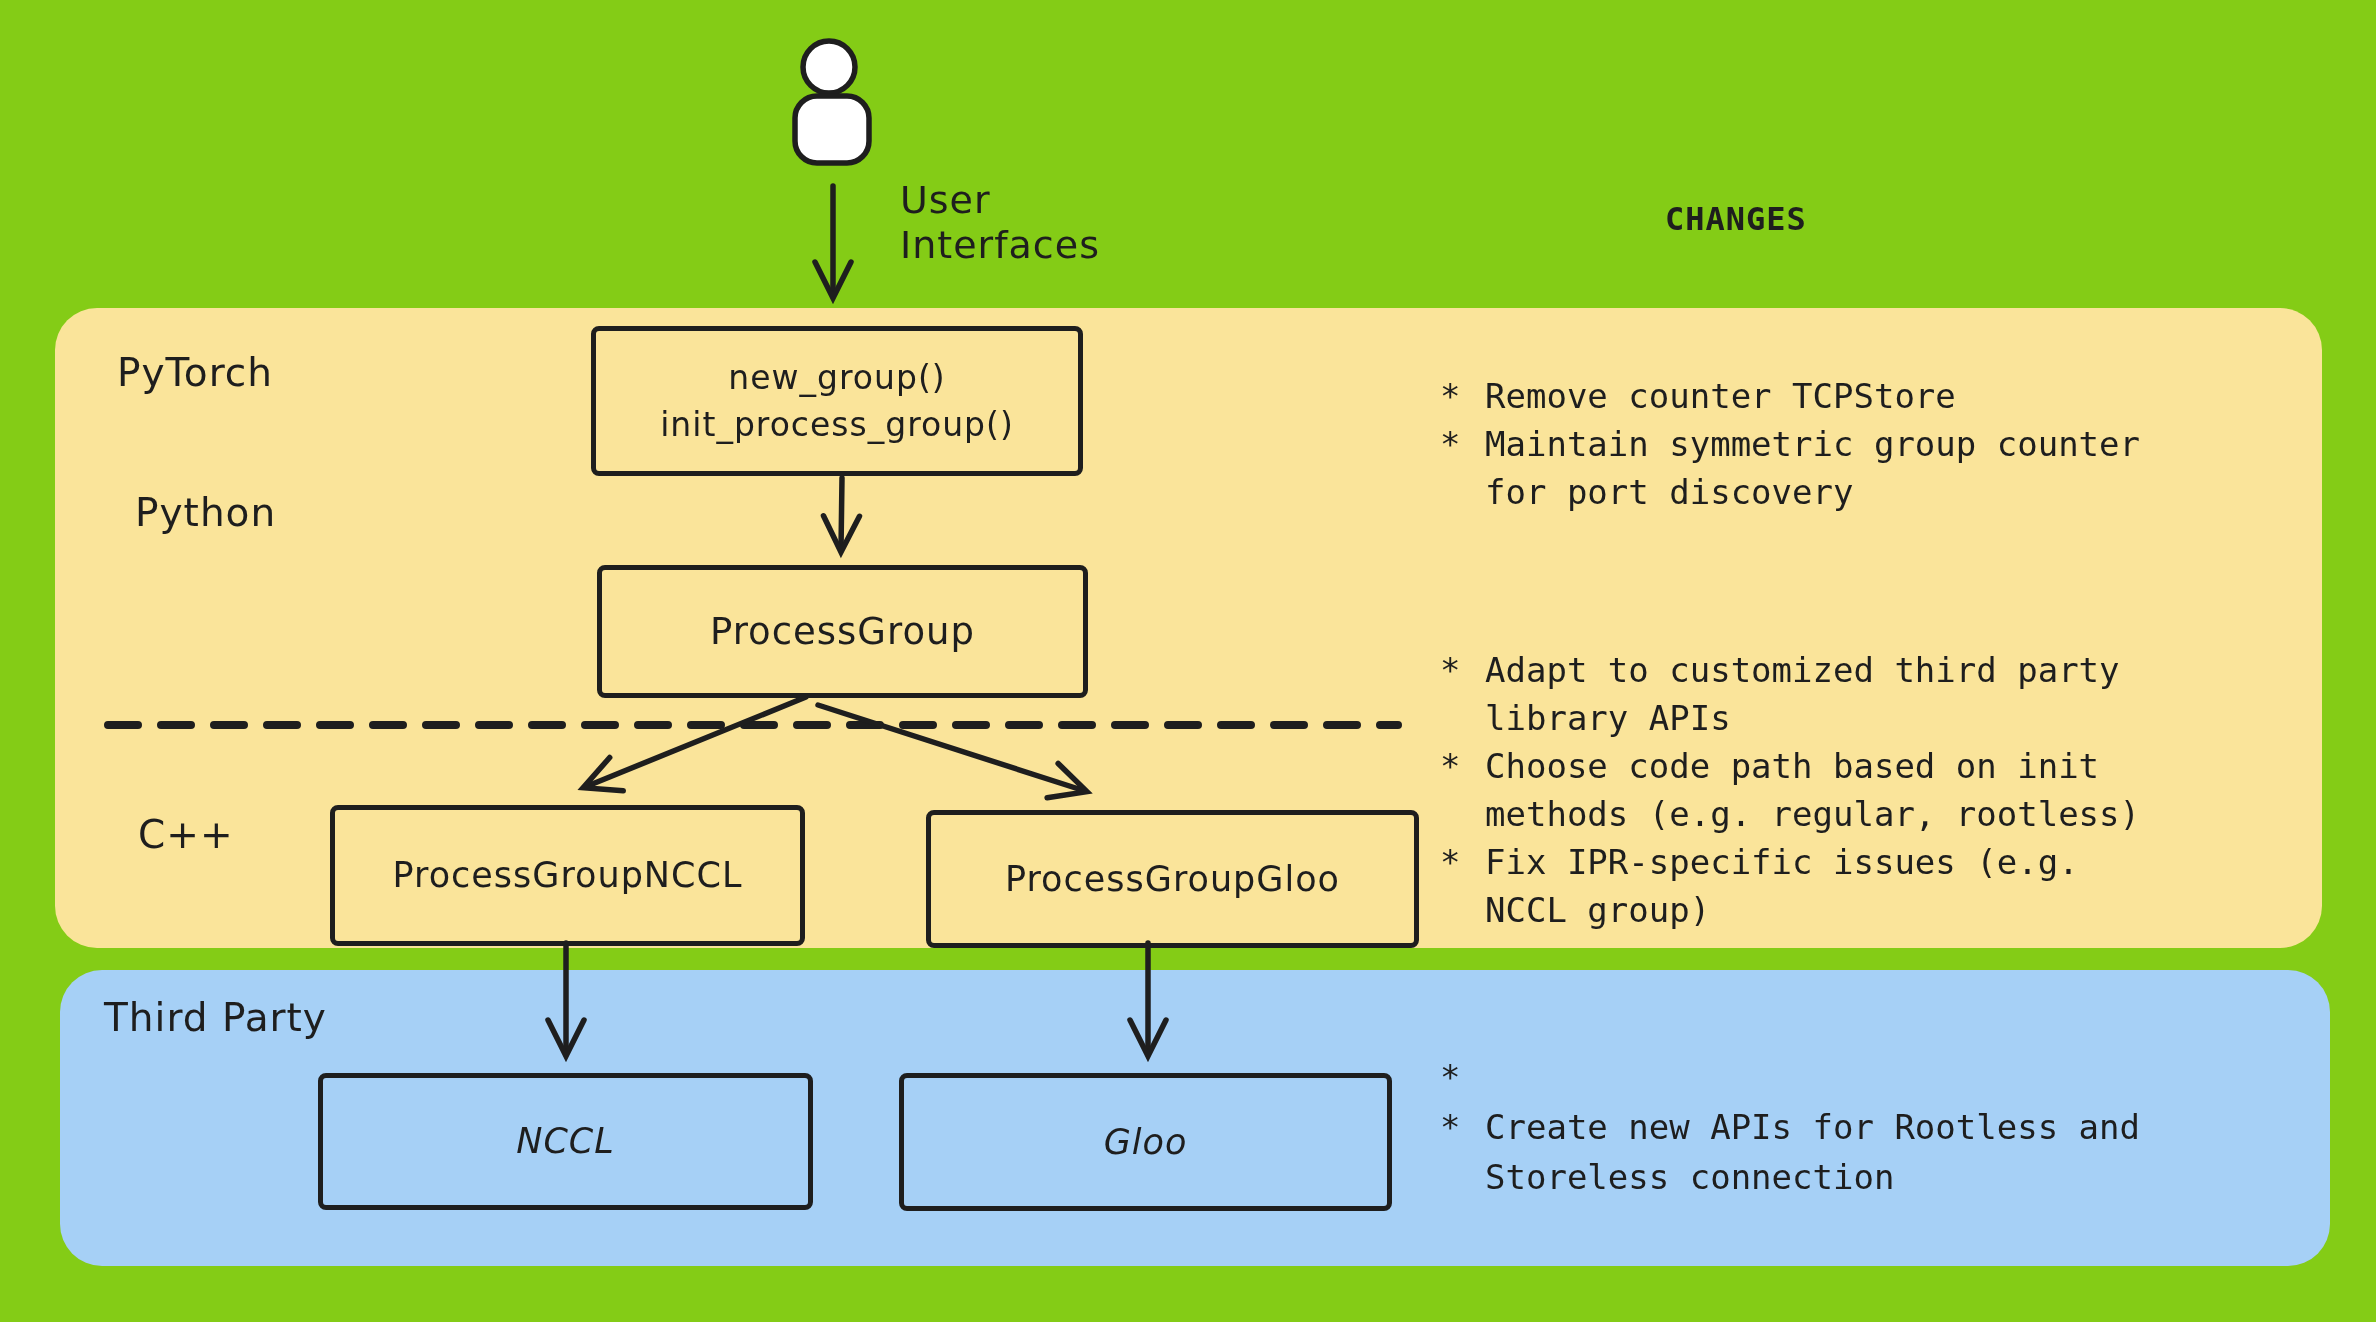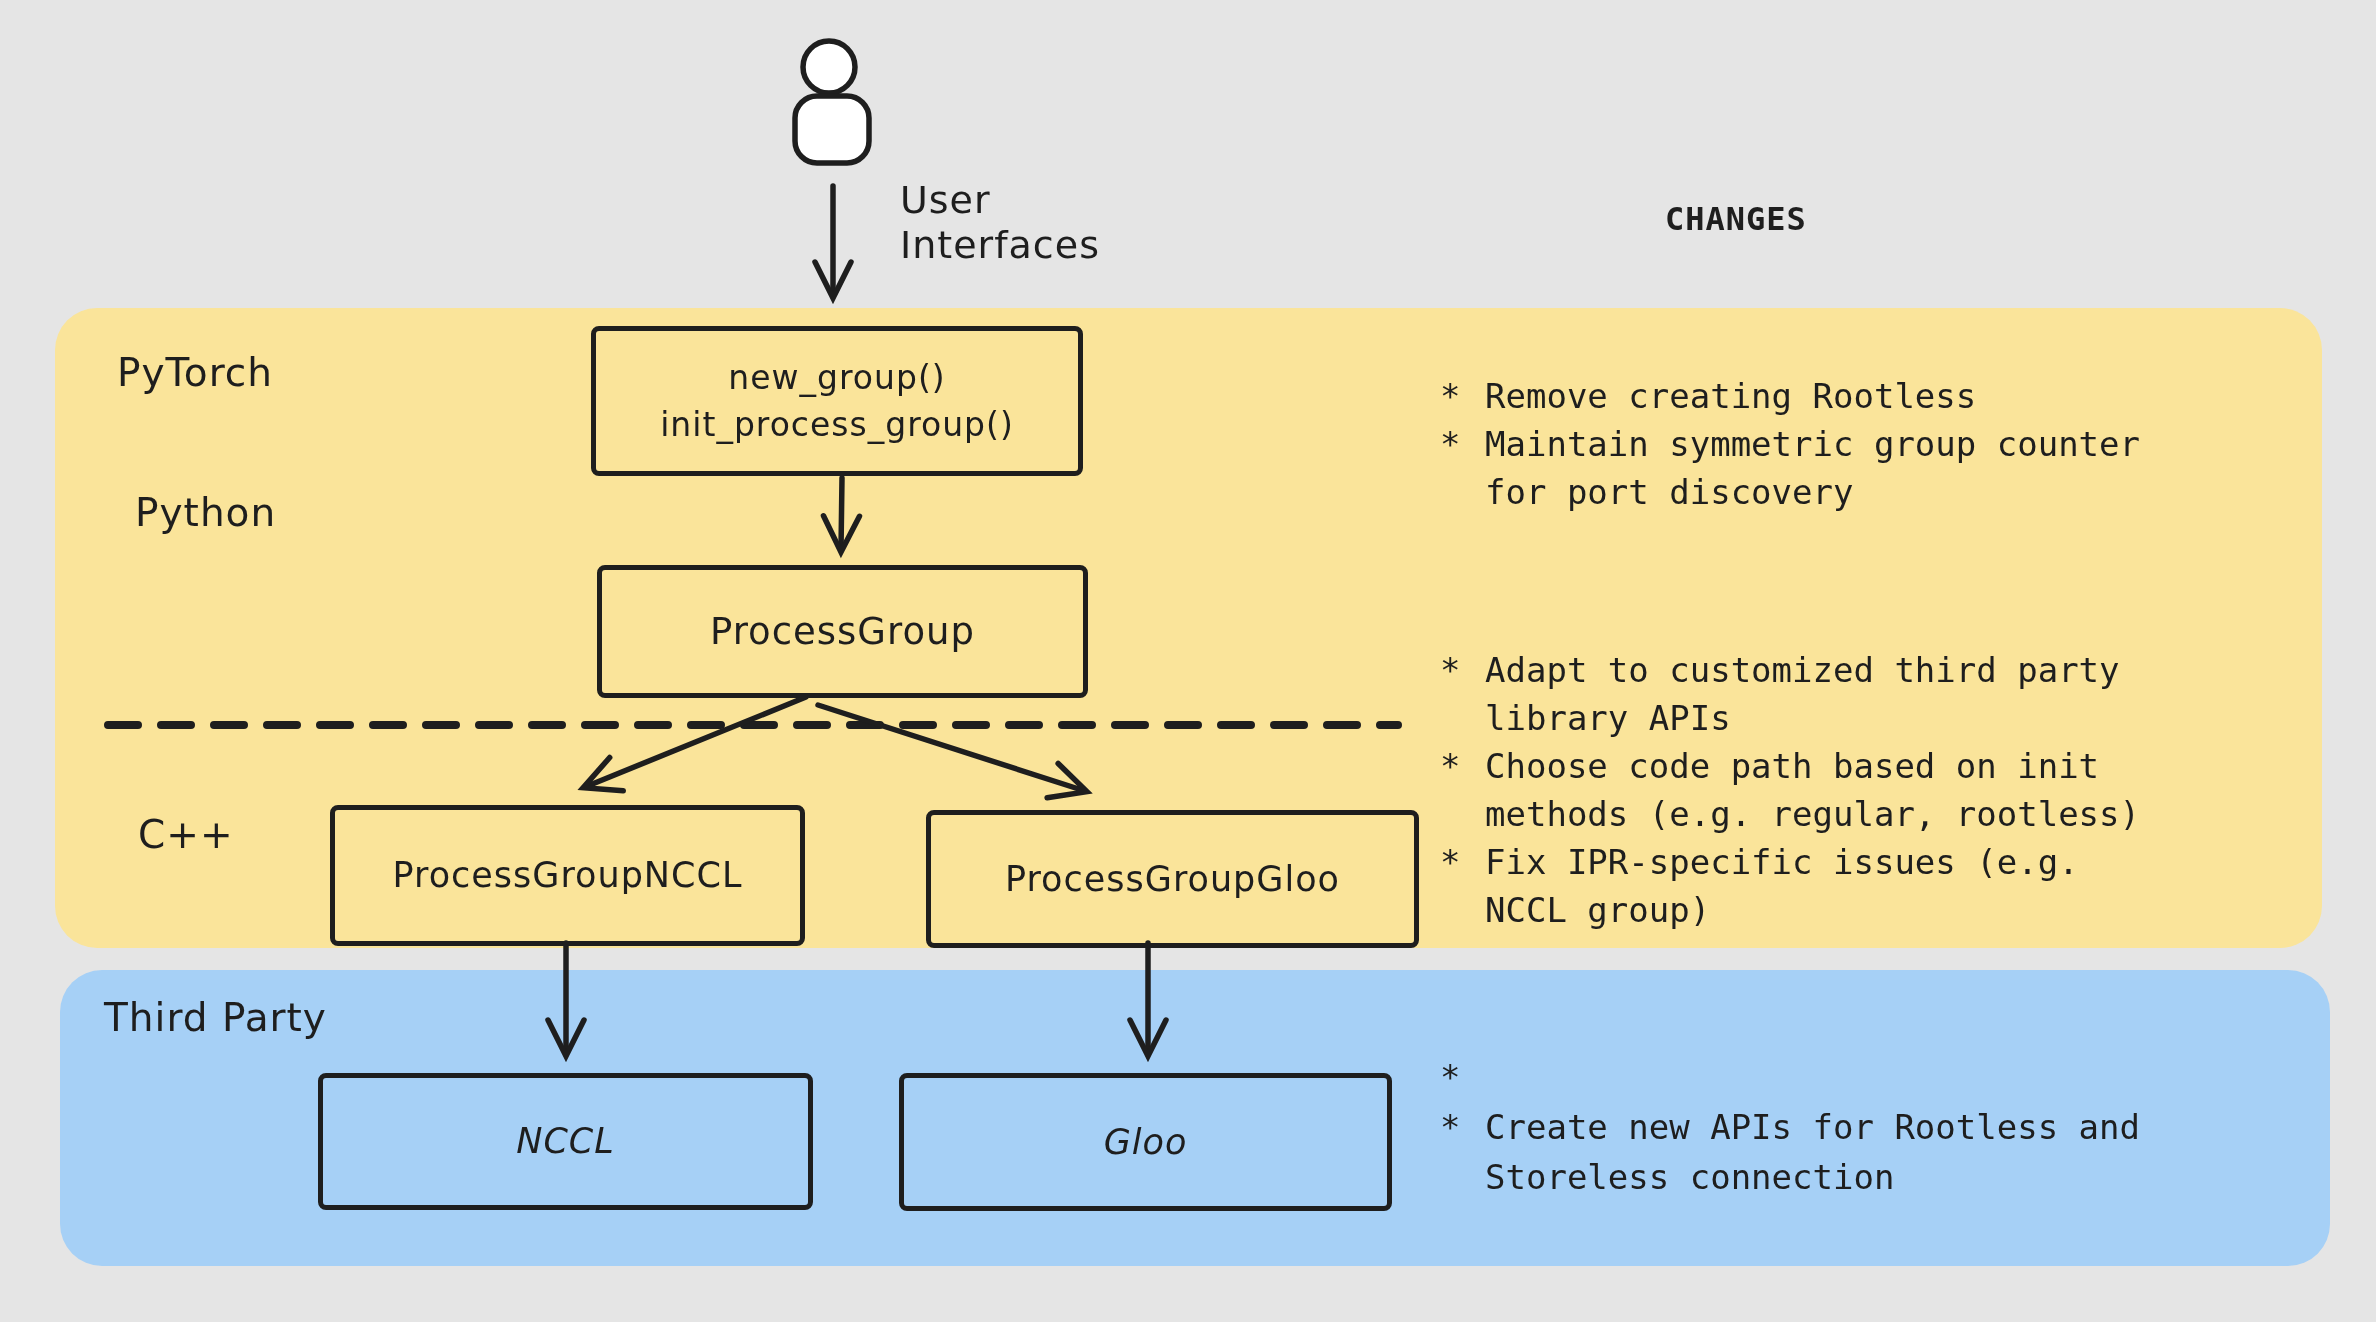--- a/index.html
+++ b/index.html
@@ -1,19 +1,19 @@
 <!DOCTYPE html>
 <html><head>
 <meta charset="utf-8">
 <style>
   html,body{margin:0;padding:0;background:#ffffff;}
   .stage{
     position:relative;
     width:2376px;height:1322px;
-    background:#e5e5e5;
+    background:#84cc16;
     font-family:"DejaVu Sans", sans-serif;
     color:#1e1e1e;
     overflow:hidden;
   }
   .region{position:absolute;border-radius:42px;}
   .region.yellow{left:55px;top:308px;width:2267px;height:640px;background:#FAE49A;}
   .region.blue{left:60px;top:970px;width:2270px;height:296px;background:#A6D0F6;}
 
   svg.overlay{position:absolute;left:0;top:0;width:2376px;height:1322px;pointer-events:none;}
 
@@ -120,21 +120,21 @@
 
   <div class="node" style="left:882px;top:810px;width:483px;height:128px;margin-left:44px;">ProcessGroupGloo</div>
 
   <div class="node lib" style="left:318px;top:1073px;width:485px;height:127px;">NCCL</div>
 
   <div class="node lib" style="left:899px;top:1073px;width:483px;height:128px;">Gloo</div>
 
   <div class="bullets" style="left:1440px;top:372px;">
     <div class="bullet">
       <span class="ast">*</span>
-      <span class="btext">Remove creating Rootless</span>
+      <span class="btext">Remove counter TCPStore</span>
     </div>
     <div class="bullet">
       <span class="ast">*</span>
       <span class="btext">Maintain symmetric group counter
 for port discovery</span>
     </div>
   </div>
 
   <div class="bullets" style="left:1440px;top:646px;">
     <div class="bullet">

